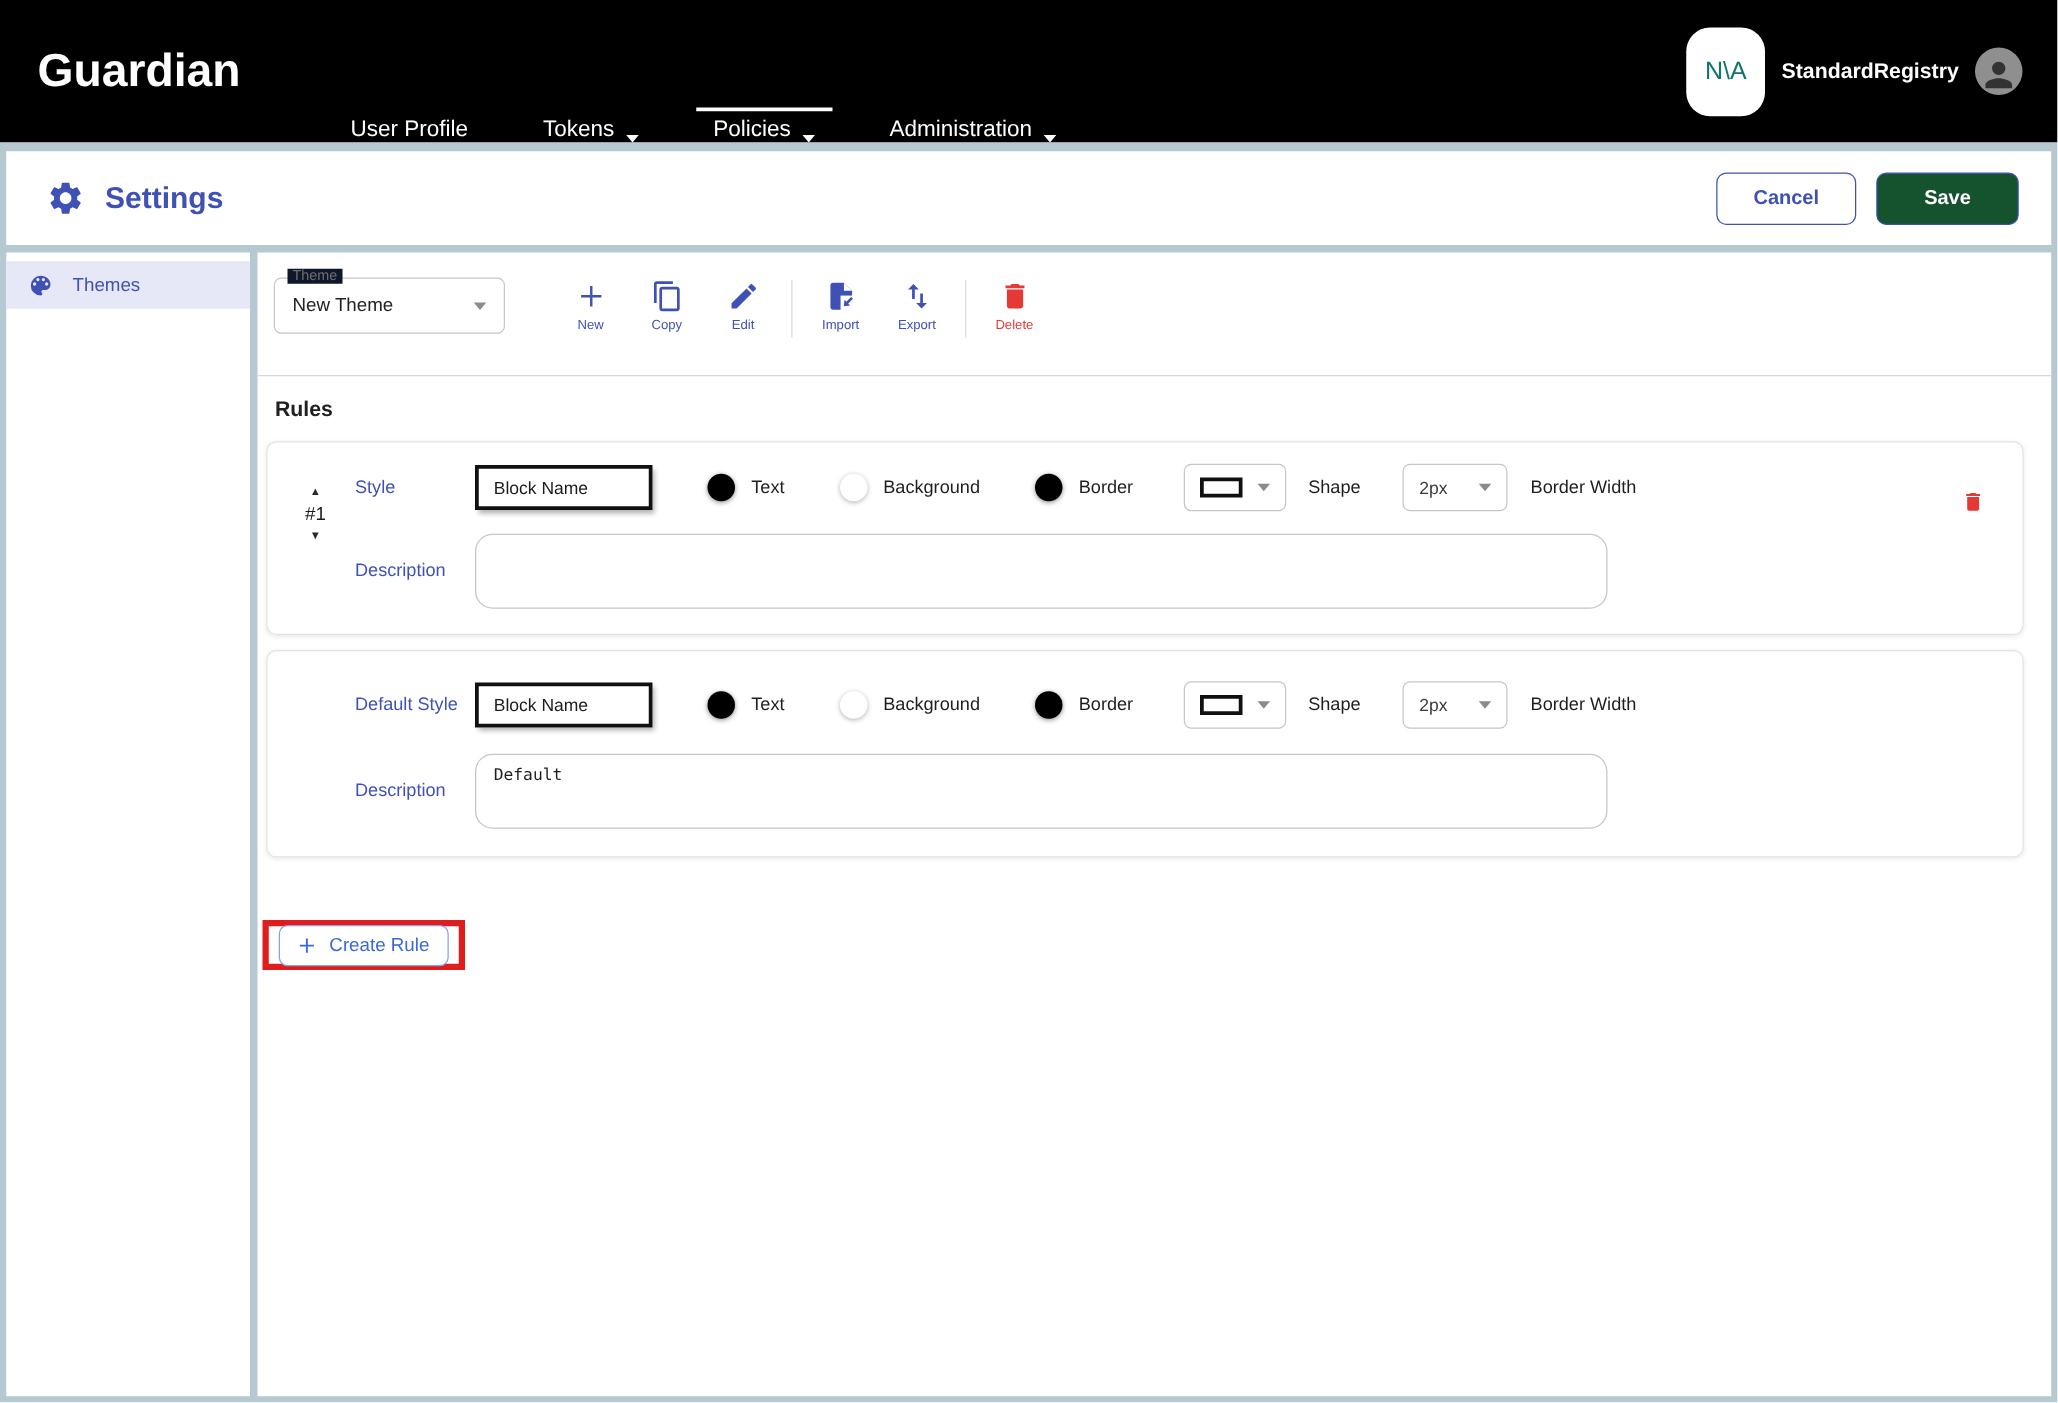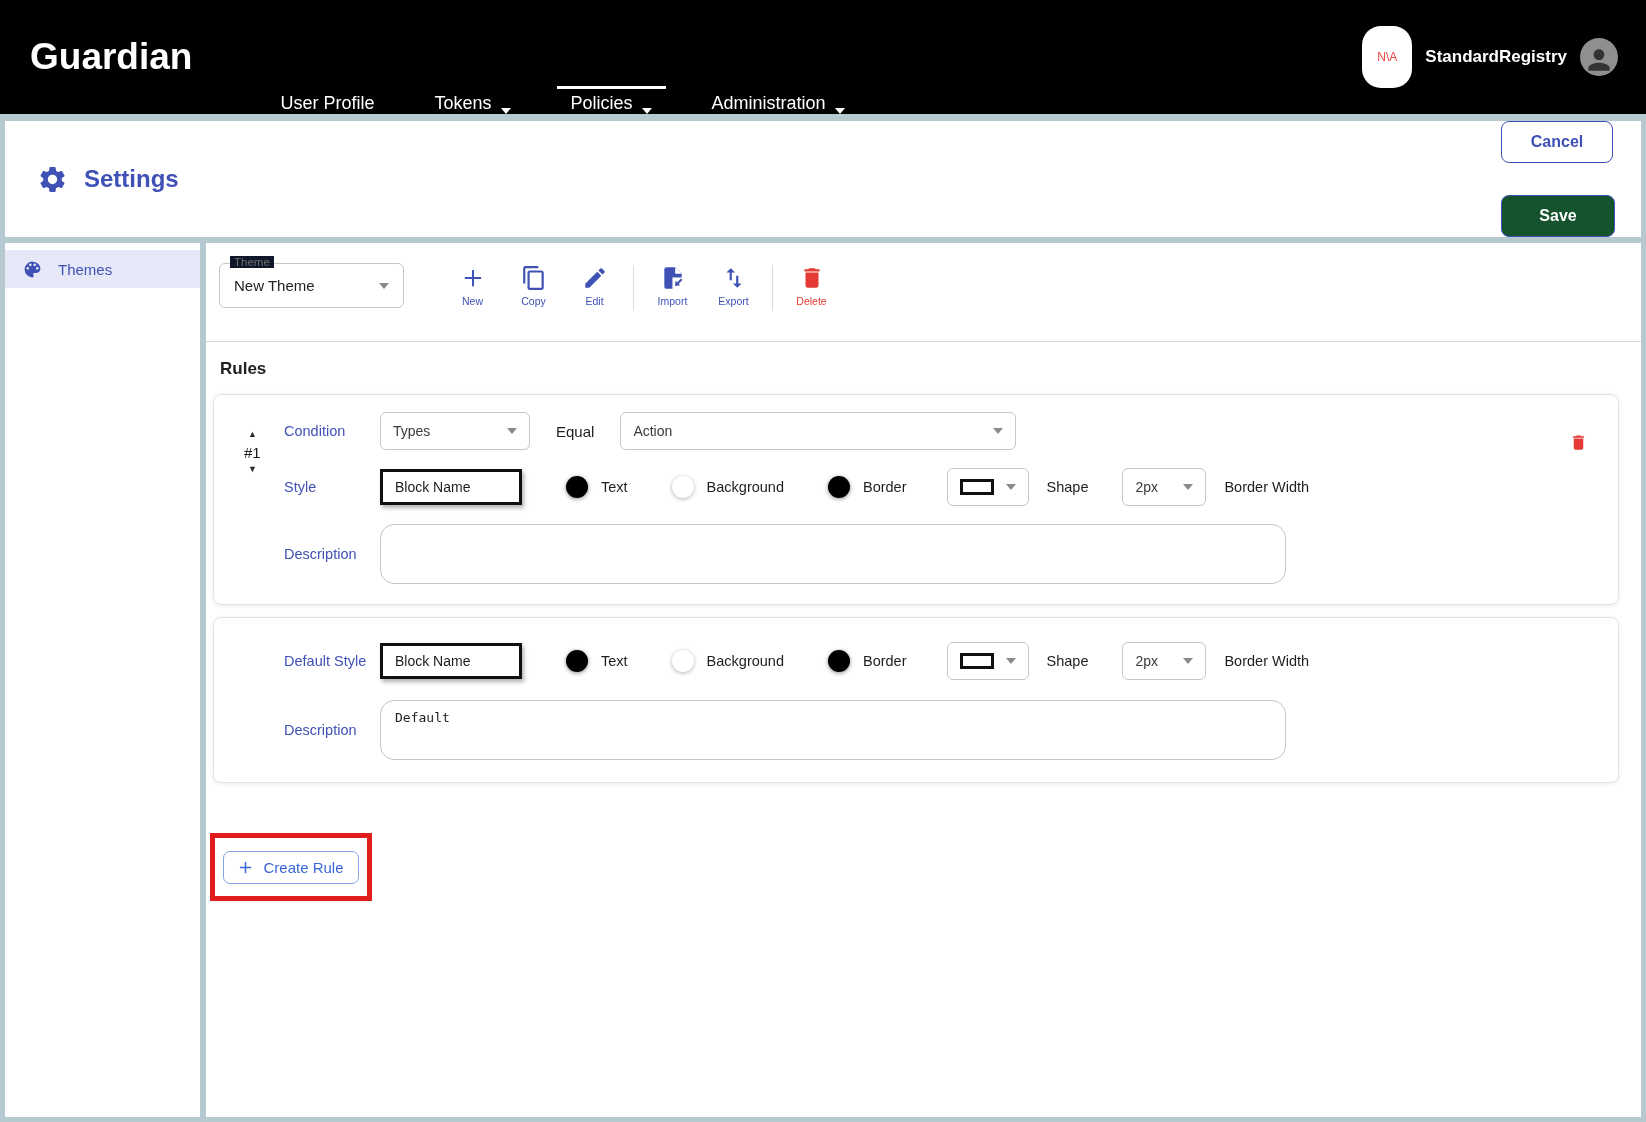--- a/index.html
+++ b/index.html
@@ -10,29 +10,29 @@
     background: #ffffff; position: relative; overflow: hidden;
   }
   
   .app-header { height: 114px; background: #000; display: flex; align-items: center; padding-left: 30px; }
   .logo { font-size: 37px; font-weight: bold; color: #fff; }
   .main-nav { display: flex; margin-left: 58px; height: 100%; }
   .nav-item { display: flex; align-items: flex-end; gap: 9px; padding: 0 30px; color: #fff; font-size: 18px; position: relative; cursor: pointer; }
   .nav-item.active::after { content: ""; position: absolute; left: 16px; right: 16px; bottom: 25px; height: 3px; background: #fff; }
   .caret-down { width: 0; height: 0; border-left: 5px solid transparent; border-right: 5px solid transparent; border-top: 6px solid #fff; margin-top: 2px; }
   .header-right { margin-left: auto; display: flex; align-items: center; gap: 13px; padding-right: 28px; }
-  .balance-pill { background: #fff; border-radius: 19px; padding: 24px 15px; font-size: 12px; color: #ef4444; }
+  .balance-pill { background: #fff; border-radius: 19px; padding: 24px 15px; font-size: 20px; color: #0f766e; }
   .username { color: #fff; font-size: 17px; font-weight: bold; }
   .avatar { width: 38px; height: 38px; border-radius: 50%; background: #8f8f8f; display: flex; align-items: flex-end; justify-content: center; overflow: hidden; }
   
   .frame { position: absolute; top: 114px; left: 0; right: 0; bottom: 0; background: #b6c9d1; padding: 7px 5px 5px 5px; display: flex; flex-direction: column; gap: 6px; }
   .settings-bar { background: #fff; flex: 0 0 75px; display: flex; align-items: center; padding: 0 26px 0 32px; }
   .settings-title { display: flex; align-items: center; gap: 16px; }
   .settings-title h1 { font-size: 24px; color: #3f51b5; margin: 0; font-weight: bold; }
-  .bar-actions { margin-left: auto; display: flex; gap: 32px; flex-direction: column; }
+  .bar-actions { margin-left: auto; display: flex; gap: 16px; }
   .btn { height: 42px; border-radius: 8px; font-size: 16px; font-weight: bold; display: flex; align-items: center; justify-content: center; cursor: pointer; font-family: inherit; }
   .btn-cancel { width: 112px; background: #fff; border: 1px solid #3f51b5; color: #3f51b5; }
   .btn-save { width: 114px; background: #14532d; border: 1px solid #3f51b5; color: #fff; }
   
   .content-row { flex: 1; display: flex; gap: 6px; min-height: 0; }
   .sidebar { flex: 0 0 195px; background: #fff; padding-top: 7px; }
   .sidebar-item { height: 38px; display: flex; align-items: center; gap: 15px; padding: 0 17px; background: #e7e8f7; color: #3f51b5; font-size: 15px; cursor: pointer; }
   .main { flex: 1; background: #fff; padding: 20px 22px 0 7px; overflow: hidden; }
   
   .theme-row { display: flex; align-items: flex-start; padding-left: 6px; }
@@ -69,21 +69,21 @@
   .swatch.white { background: #fff; box-shadow: 0 1px 4px rgba(0,0,0,0.3); }
   .swatch-label { font-size: 14.5px; color: #1e1e1e; }
   .sel-shape { width: 82px; margin-left: 40px; }
   .shape-rect { width: 34px; height: 16px; border: 3px solid #101010; background: #fff; }
   .plain-label { margin-left: 18px; font-size: 14.5px; color: #1e1e1e; }
   .sel-bw { width: 84px; margin-left: 34px; }
   .desc-box { width: 906px; height: 60px; border: 1px solid #c6c6c6; border-radius: 14px; display: flex; align-items: center; padding: 0 14px; font-size: 13px; color: #1e1e1e; }
   .desc-box.mono { font-family: "DejaVu Sans Mono", monospace; align-items: flex-start; padding-top: 9px; }
   
   .create-wrap { margin-top: 50px; margin-left: -3px; }
-  .annotation-box { width: 162px; height: 68px; border: 5px solid #df1d1d; display: flex; align-items: center; justify-content: center; }
+  .annotation-box { width: 162px; height: 40px; border: 5px solid #df1d1d; display: flex; align-items: center; justify-content: center; }
   .create-btn { width: 136px; height: 33px; border: 1px solid #84a4e9; border-radius: 7px; background: #fff; color: #3a68d8; font-size: 15px; display: flex; align-items: center; justify-content: center; gap: 10px; cursor: pointer; font-family: inherit; }
   svg { display: block; }
 </style>
 </head>
 <body>
 
 <div class="app-header">
   <div class="logo">Guardian</div>
   <nav class="main-nav">
     <div class="nav-item">
@@ -201,32 +201,20 @@
           <button class="order-arrow">▲</button>
           <span class="order-num">#1</span>
           <button class="order-arrow">▼</button>
         </div>
         <button class="rule-trash">
           <svg width="19" height="19" viewBox="0 0 24 24">
               <path fill="#e53935" d="M6 19c0 1.1.9 2 2 2h8c1.1 0 2-.9 2-2V7H6v12zM19 4h-3.5l-1-1h-5l-1 1H5v2h14V4z"></path>
             </svg>
         </button>
 
-        <div class="rule-row">
-          <span class="rule-label">Condition</span>
-          <div class="select sel-types">
-            <span>Types</span>
-            <span class="caret-gray"></span>
-          </div>
-          <span class="equal">Equal</span>
-          <div class="select sel-action">
-            <span>Action</span>
-            <span class="caret-gray"></span>
-          </div>
-        </div>
 
         <div class="rule-row">
           <span class="rule-label">Style</span>
           <div class="block-name">Block Name</div>
           <div class="swatch-group">
             <span class="swatch black"></span>
             <span class="swatch-label">Text</span>
           </div>
           <div class="swatch-group">
             <span class="swatch white"></span>

